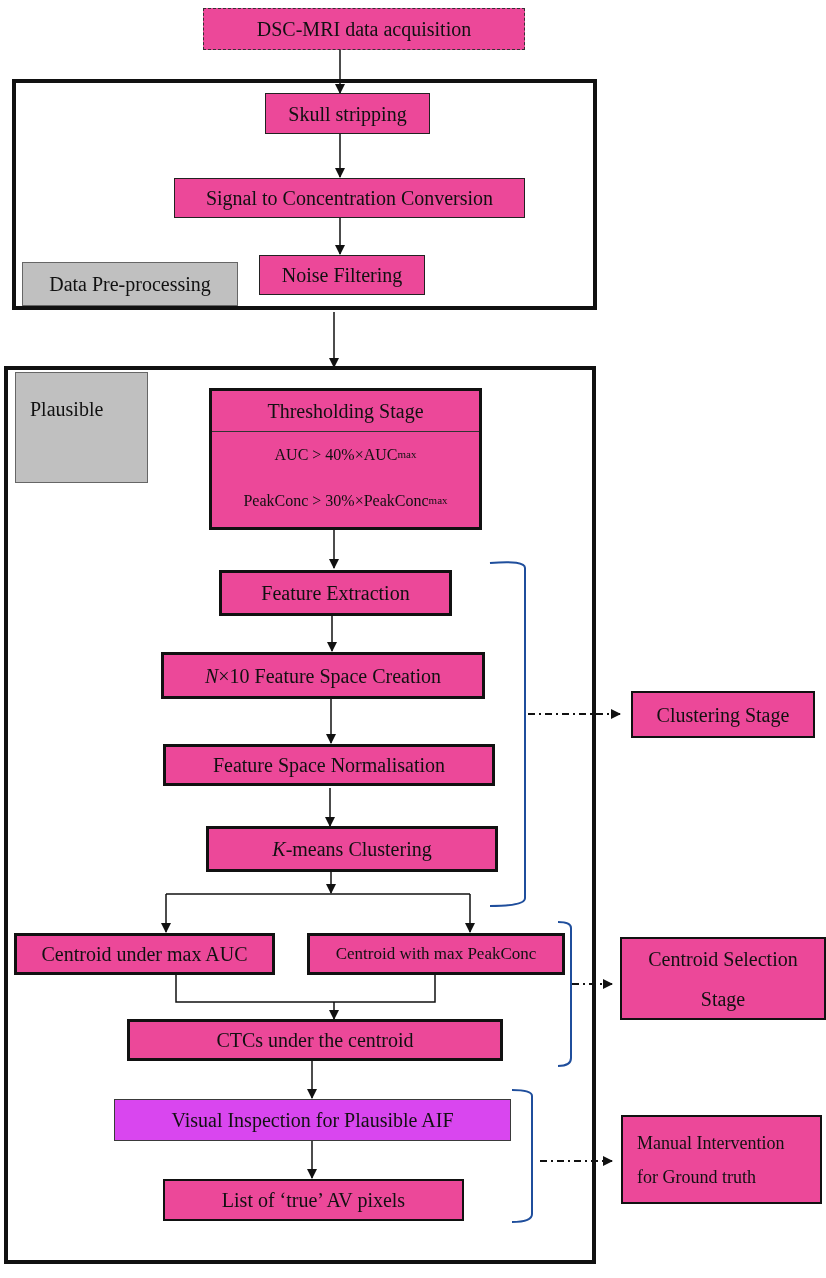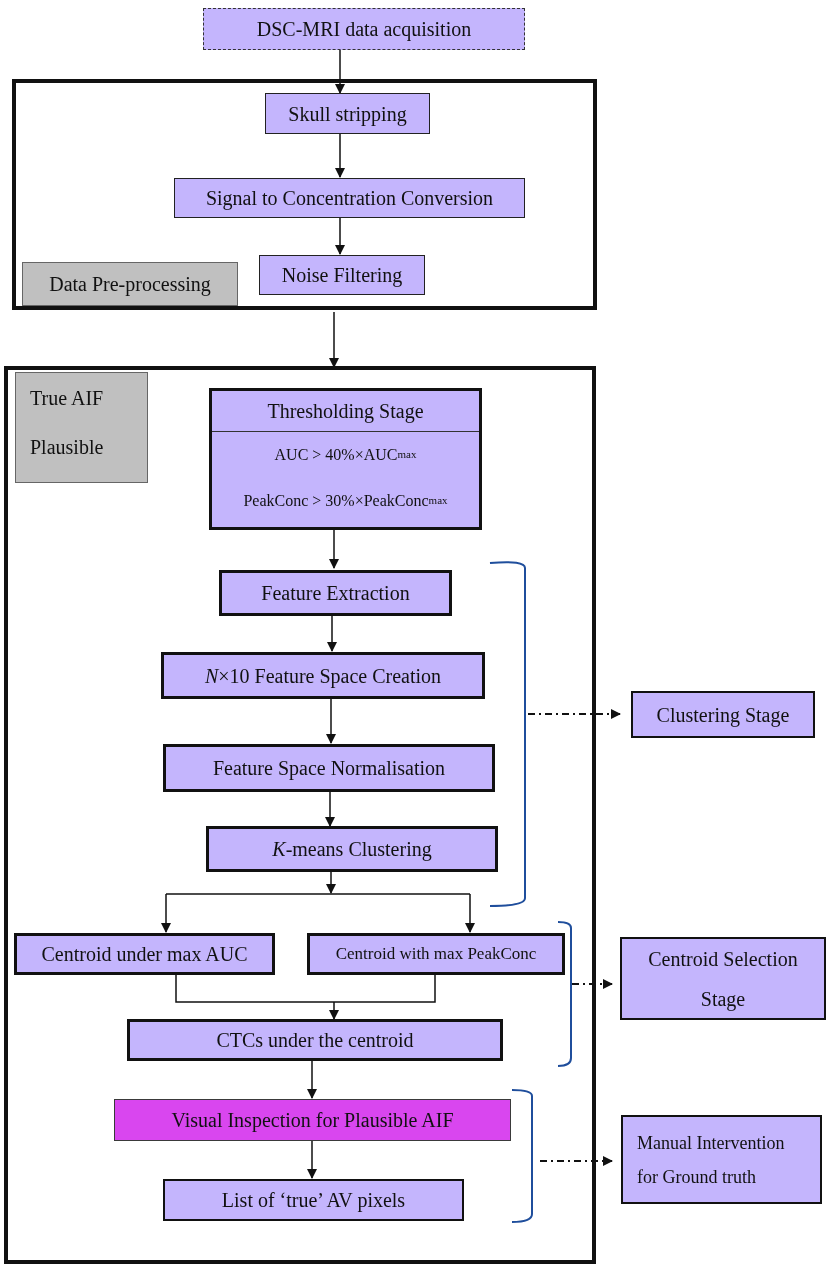--- a/index.html
+++ b/index.html
@@ -1,18 +1,18 @@
 <!DOCTYPE html>
 <html><head>
 <meta charset="utf-8">
 <style>
   html, body { margin:0; padding:0; background:#fff; }
   body { width:826px; height:1278px; position:relative; overflow:hidden;
          font-family:"Liberation Serif", "DejaVu Serif", serif; color:#111; }
-  .box { position:absolute; box-sizing:border-box; background:#c4b5fd; display:flex;
+  .box { position:absolute; box-sizing:border-box; background:#ec4899; display:flex;
          align-items:center; justify-content:center; text-align:center; font-size:20px; line-height:1.2; }
   .thin { border:1.5px solid #222; }
   .thick { border:3px solid #111; }
   .dashed { border:1.5px dashed #333; }
   .outer { position:absolute; box-sizing:border-box; border:4px solid #111; }
   .label-gray { position:absolute; box-sizing:border-box; background:#c0c0c0; border:1.5px solid #666;
                 font-size:20px;margin-left:8px; }
   .blue { background:#d946ef; border:1.5px solid #3a3a3a; }
   sub { font-size:11px; vertical-align:-3px; }
   svg { position:absolute; left:0; top:0; }
@@ -74,21 +74,20 @@
 </div>
 <div class="box thin" style="left:259px;top:255px;width:166px;height:40px;">
   <span>Noise Filtering</span>
 </div>
 <div class="label-gray box" style="left:14px;top:262px;width:216px;height:44px;background:#c0c0c0;">
   <span>Data Pre-processing</span>
 </div>
 
 <div class="outer" style="left:4px;top:366px;width:592px;height:898px;"></div>
 <div class="label-gray" style="left:7px;top:372px;width:133px;height:111px;padding:6px 0 0 14px;line-height:50px;">
-  <div style="line-height:38px;">True AIF</div>
   <div style="line-height:60px;">Plausible</div>
 </div>
 
 <div class="box thick thr" style="left:209px;top:388px;width:273px;height:142px;justify-content:flex-start;">
   <div class="hd">Thresholding Stage</div>
   <div class="ln">
       <span>AUC &gt; 40%×AUC</span>
       <sub>max</sub>
     </div>
   <div class="ln">
@@ -96,21 +95,21 @@
       <sub>max</sub>
     </div>
 </div>
 
 <div class="box thick" style="left:219px;top:570px;width:233px;height:46px;">
   <span>Feature Extraction</span>
 </div>
 <div class="box thick" style="left:161px;top:652px;width:324px;height:47px;">
   <span><i>N</i><span>×10 Feature Space Creation</span></span>
 </div>
-<div class="box thick" style="left:163px;top:744px;width:332px;height:48px;">
+<div class="box thick" style="left:163px;top:744px;width:332px;height:42px;">
   <span>Feature Space Normalisation</span>
 </div>
 <div class="box thick" style="left:189px;top:826px;width:292px;height:46px;margin-left:17px;">
   <span><i>K</i><span>-means Clustering</span></span>
 </div>
 
 <div class="box thick" style="left:14px;top:933px;width:261px;height:42px;">
   <span>Centroid under max AUC</span>
 </div>
 <div class="box thick" style="left:307px;top:933px;width:258px;height:42px;font-size:17px;align-items:flex-start;padding-top:8px;">

